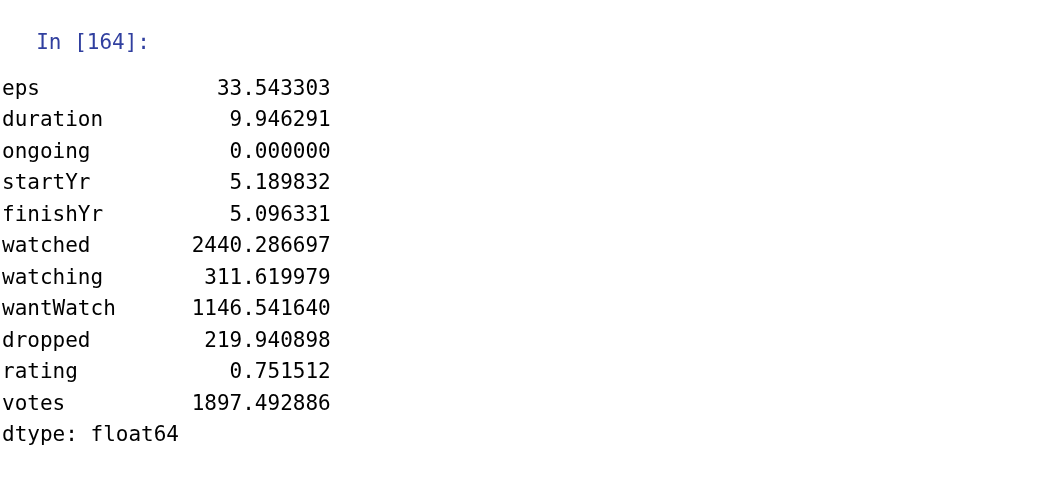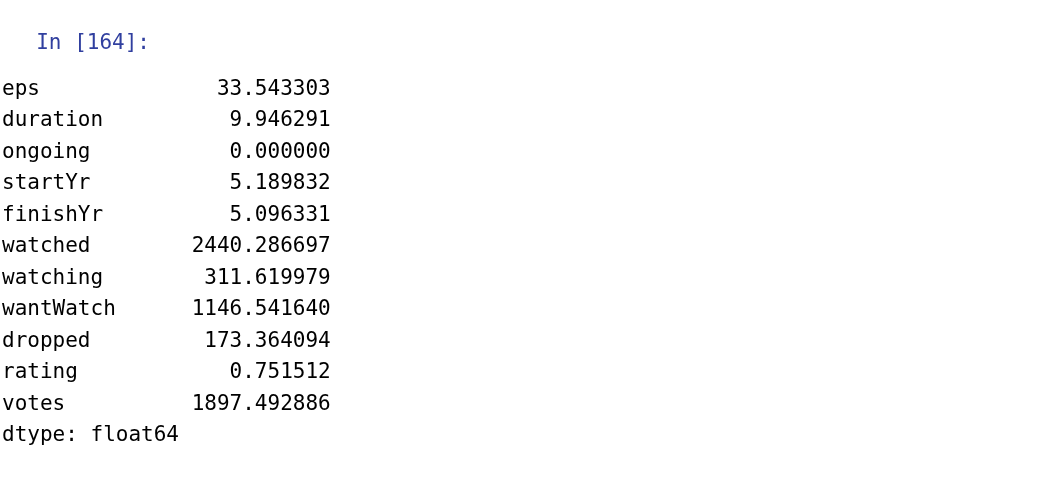--- a/index.html
+++ b/index.html
@@ -67,17 +67,17 @@
 
 <div class="cell output-cell">
   <div class="output-area"><span id="series-output">eps              33.543303
 duration          9.946291
 ongoing           0.000000
 startYr           5.189832
 finishYr          5.096331
 watched        2440.286697
 watching        311.619979
 wantWatch      1146.541640
-dropped         173.364094
+dropped         219.940898
 rating            0.751512
 votes          1897.492886
 dtype: float64</span></div>
 </div>
 
 </body></html>

